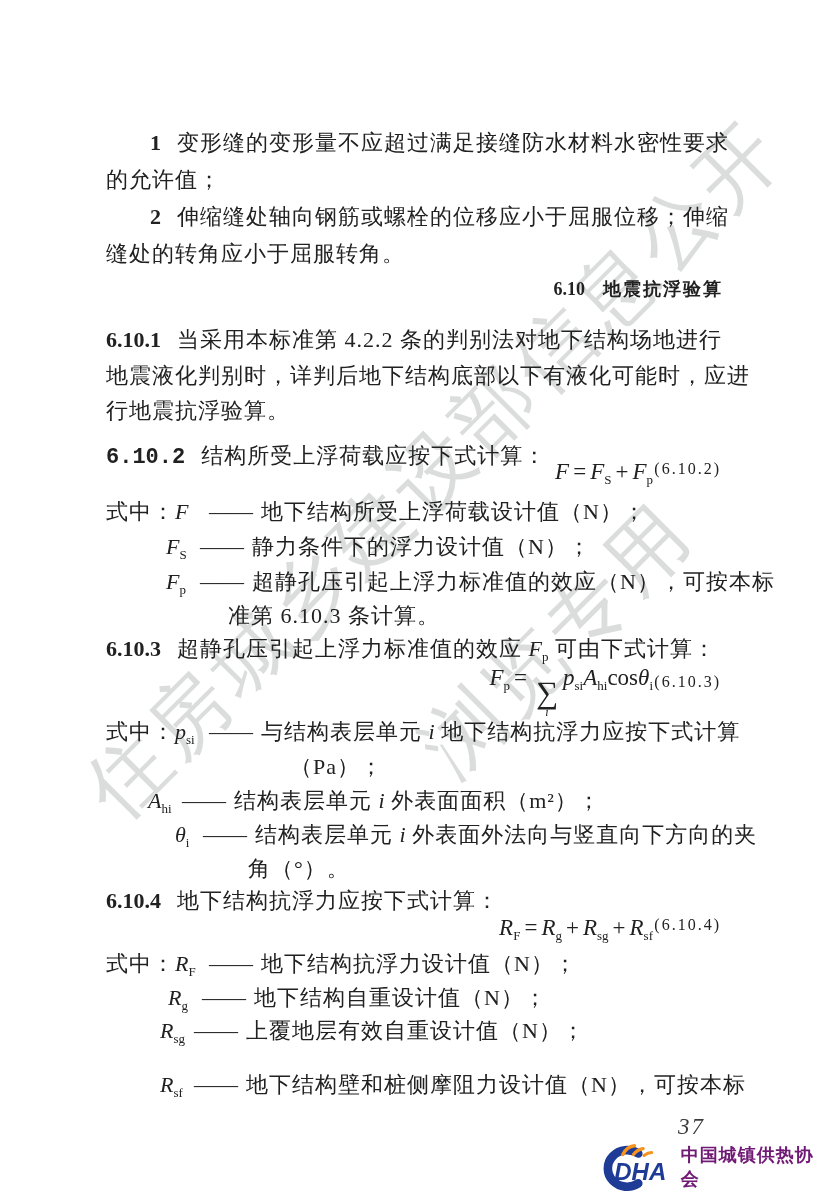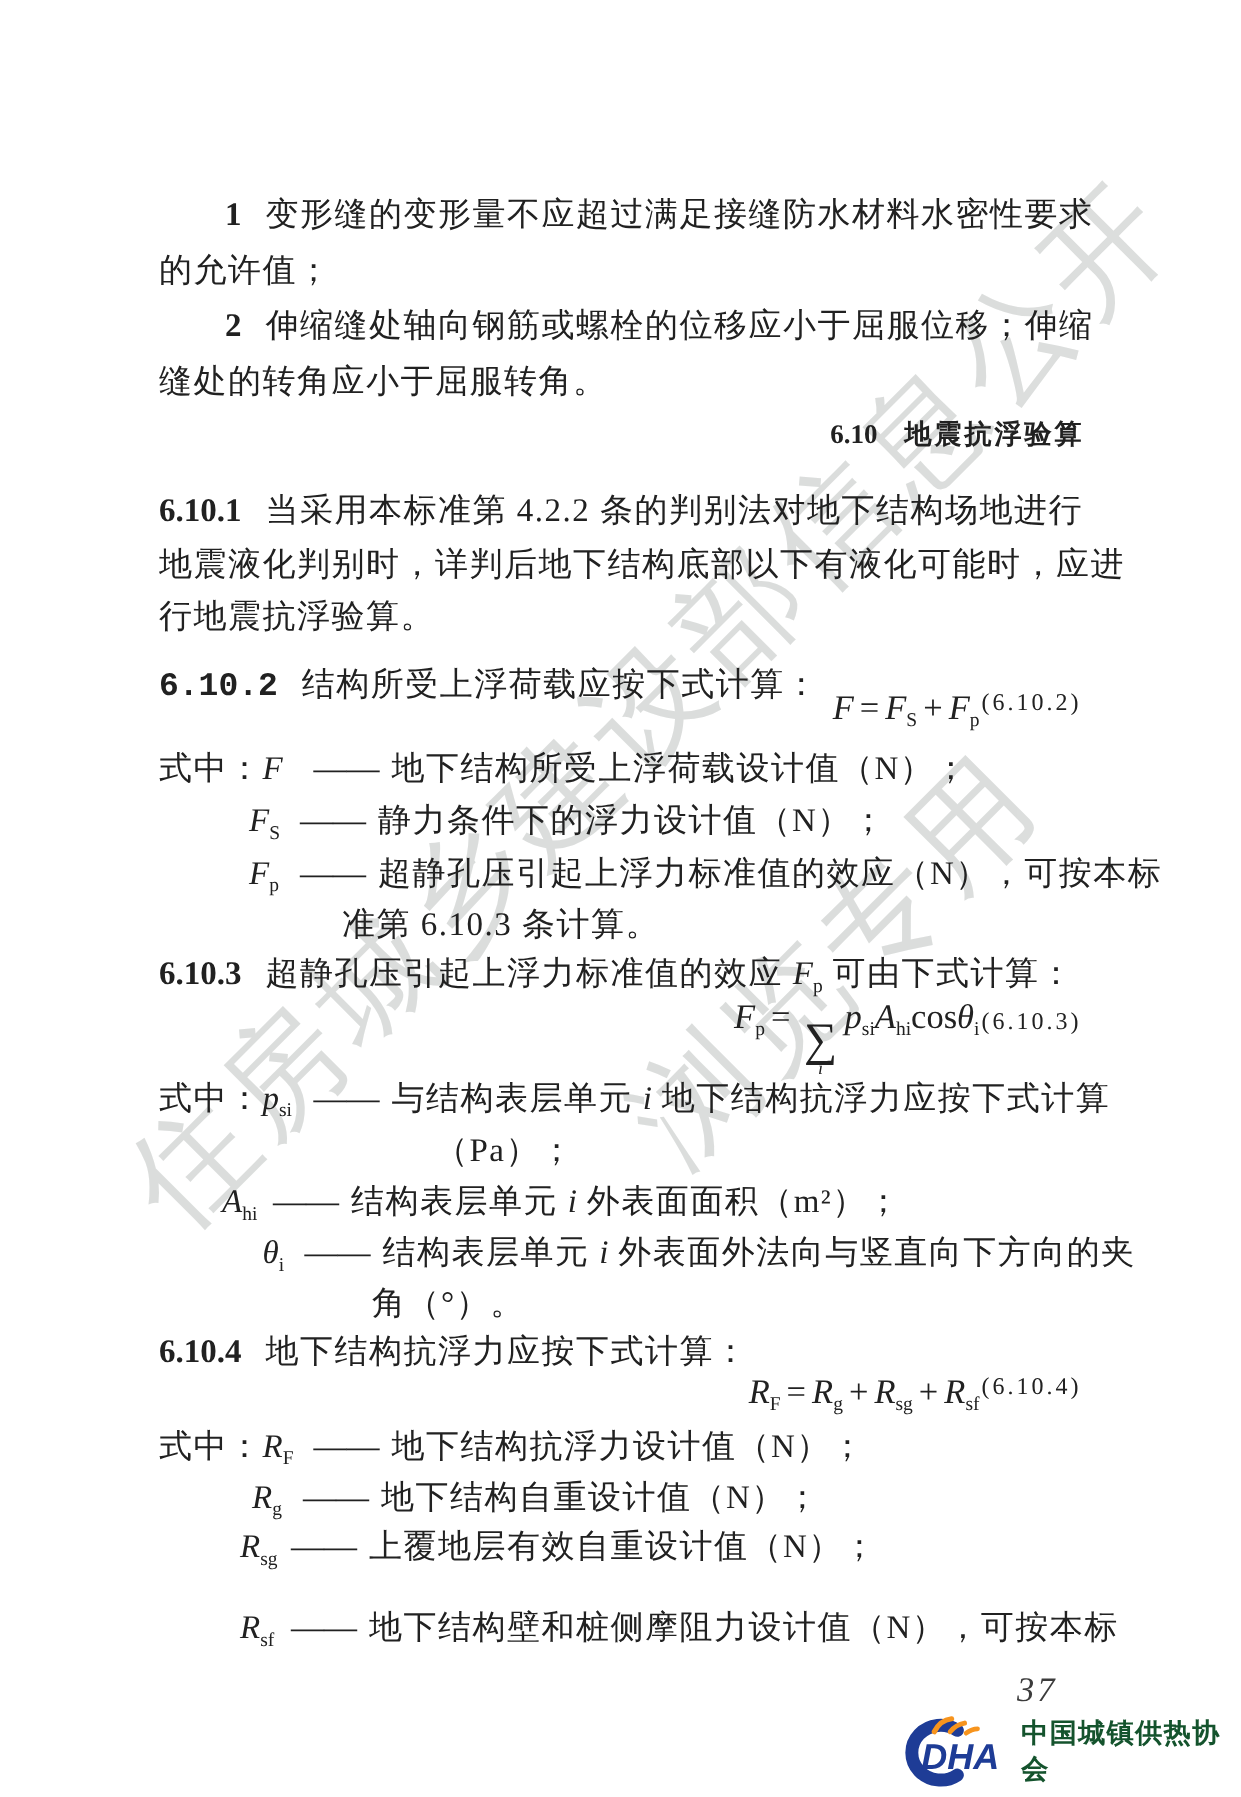--- a/index.html
+++ b/index.html
@@ -23,21 +23,21 @@
   .eq-tag{position:absolute;right:2px;top:1px;font-size:16px;letter-spacing:2px;}
   .sum{display:inline-flex;flex-direction:column;align-items:center;vertical-align:-18px;margin:0 5px;}
   .sigma{font-size:31px;line-height:26px;font-style:normal;}
   .sum-under{font-size:12px;line-height:12px;font-style:italic;}
   .def-var{display:inline-block;min-width:34px;letter-spacing:0;}
   .dash{letter-spacing:0;margin-right:8px;}
   .pageno{position:absolute;left:678px;top:1114px;font-size:23px;font-style:italic;
           color:#3c3c3c;letter-spacing:2px;z-index:1;}
   .logo{position:absolute;left:594px;top:1142px;display:flex;align-items:center;z-index:1;}
   .org{font-family:"Liberation Sans","DejaVu Sans",sans-serif;font-weight:bold;font-size:18px;
-       color:#14532d;letter-spacing:1px;margin-left:6px;}
+       color:#701a75;letter-spacing:1px;margin-left:6px;}
 </style>
 </head>
 <body>
 
 <div class="page">
 
   <div class="wm wm1">住房城乡建设部信息公开</div>
   <div class="wm wm2">浏览专用</div>
 
   <div class="line" style="left:150px;top:129px;">

